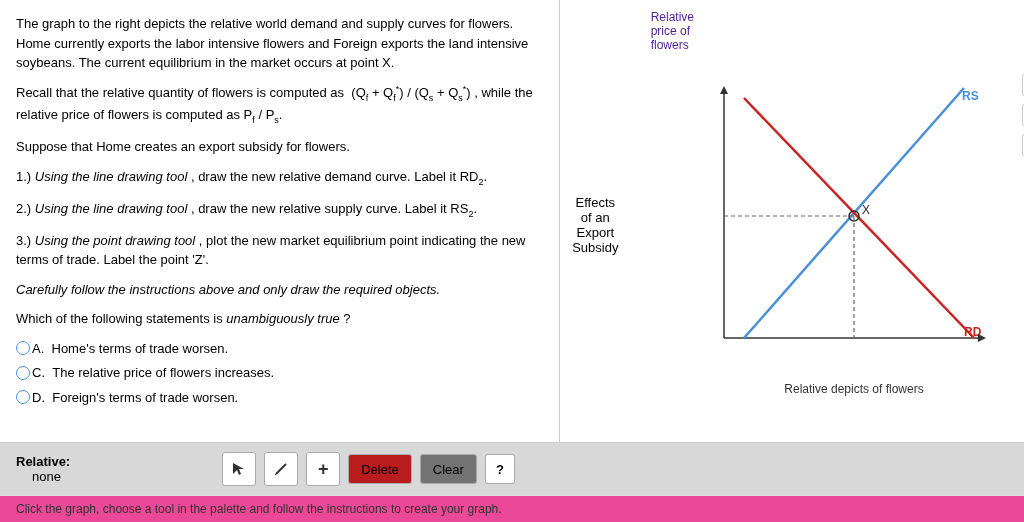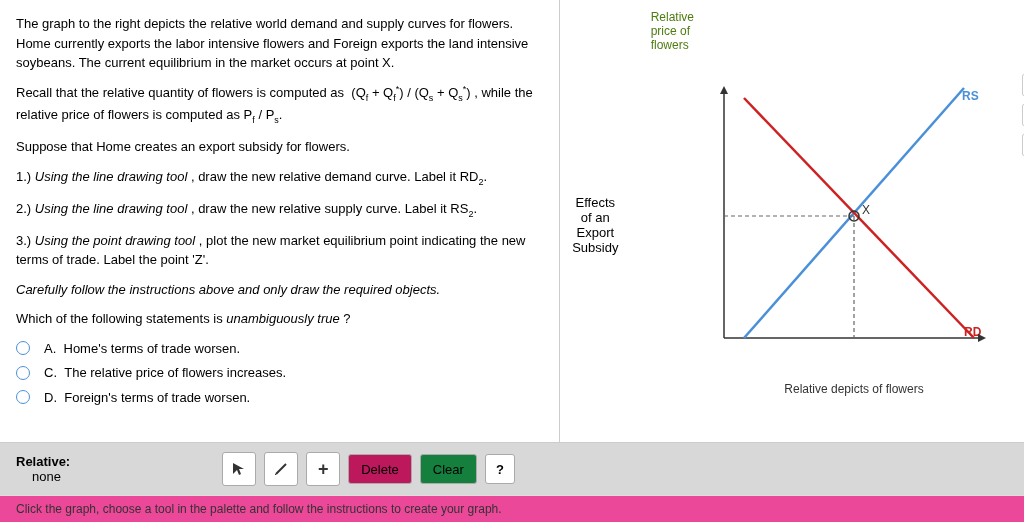--- a/index.html
+++ b/index.html
@@ -32,21 +32,21 @@
 
     .graph-title {
       text-align: center;
       font-size: 13px;
       font-weight: normal;
       margin-bottom: 2px;
     }
 
     .graph-subtitle {
       font-size: 12px;
-      color: #4d7c0f;
+      color: #4c1d95;
       margin-bottom: 4px;
       align-self: flex-start;
       margin-left: 30px;
     }
 
     .graph-area {
       position: relative;
       width: 320px;
       height: 300px;
       margin-top: 4px;
@@ -85,21 +85,21 @@
       text-align: center;
       margin-top: 4px;
     }
 
     .paragraph { margin-bottom: 10px; }
 
     .options-list { list-style: none; margin-top: 8px; }
     .options-list li {
       display: flex;
       align-items: center;
-      gap: 14px;
+      gap: 2px;
       margin-bottom: 5px;
       font-size: 13px;
     }
 
     .radio-circle {
       width: 14px; height: 14px;
       border-radius: 50%;
       border: 1.5px solid #4a90d9;
       display: inline-block;
       flex-shrink: 0;
@@ -139,29 +139,29 @@
       display: flex;
       align-items: center;
       justify-content: center;
       cursor: pointer;
       font-size: 16px;
     }
 
     .action-btn {
       height: 30px;
       padding: 0 12px;
-      background: #be185d;
+      background: #b91c1c;
       border: 1px solid #aaa;
       border-radius: 3px;
       cursor: pointer;
       font-size: 13px;
     }
 
     .action-btn.clear {
-      background: #15803d;
+      background: #737373;
       text-align: center;
     }
 
     .help-btn {
       width: 30px; height: 30px;
       background: white;
       border: 1px solid #aaa;
       border-radius: 3px;
       cursor: pointer;
       font-size: 13px;

